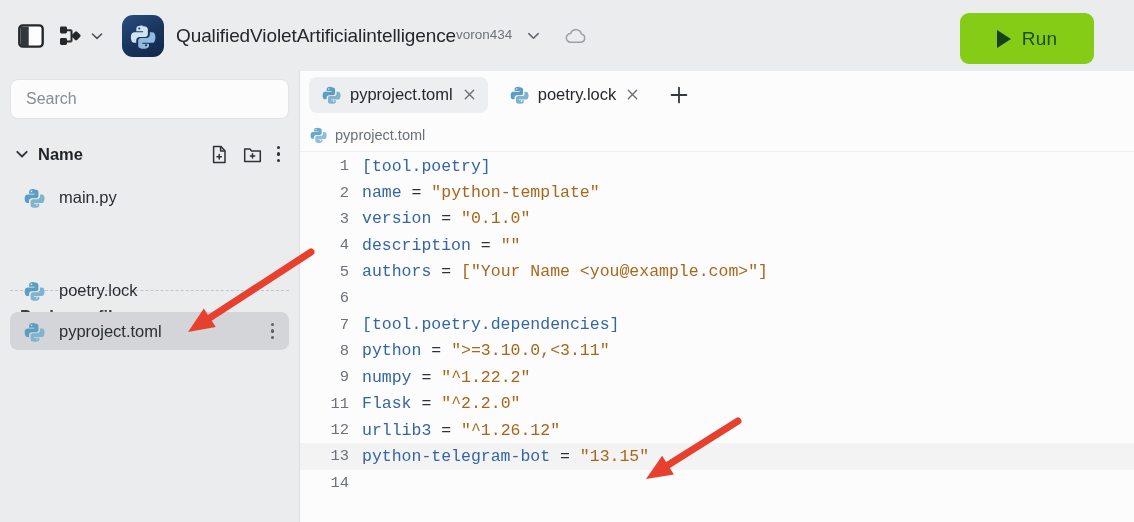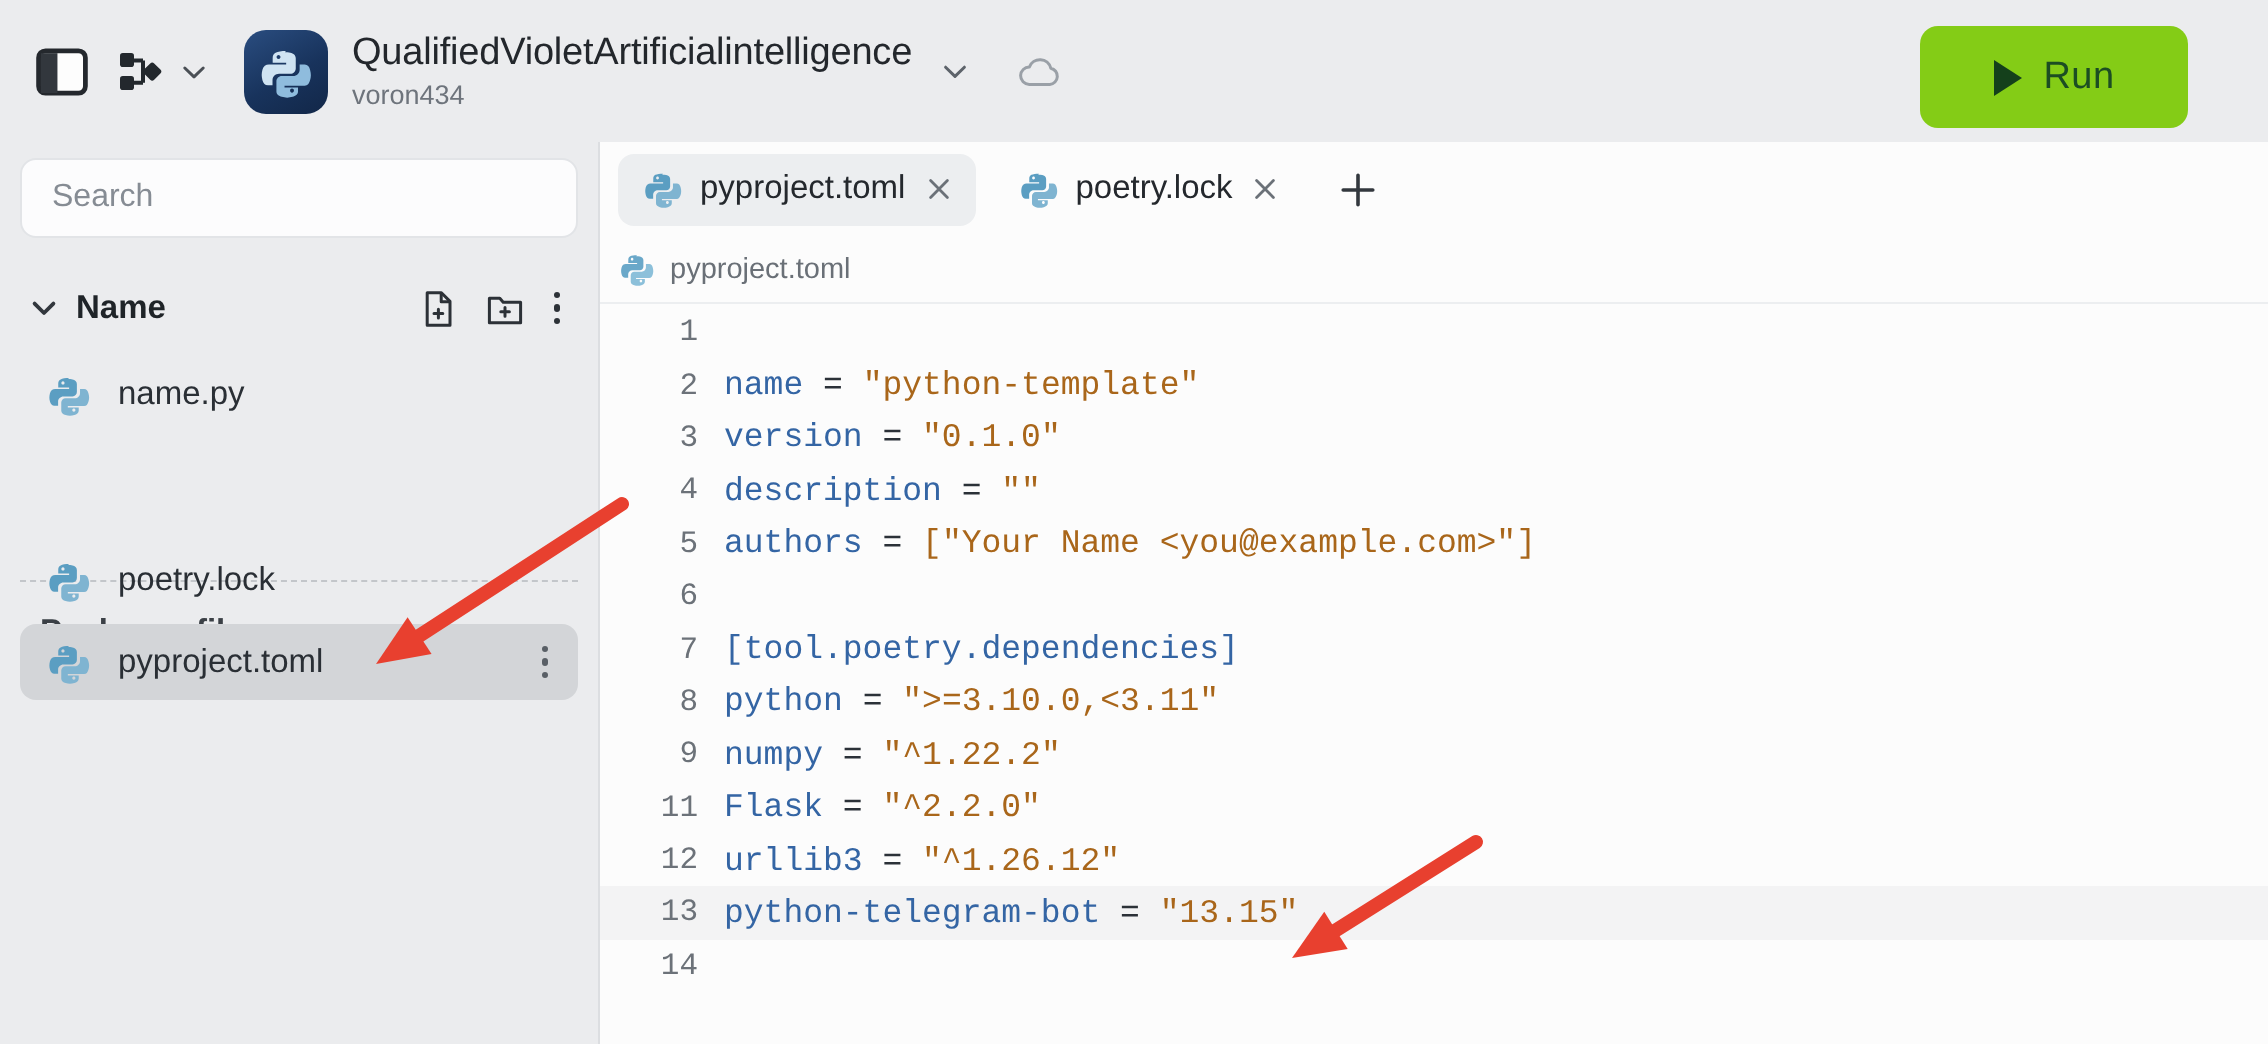--- a/index.html
+++ b/index.html
@@ -24,21 +24,21 @@
   .sidebar-toggle { margin-left: 18px; width: 26px; height: 24px; }
   .layout-btn { margin-left: 16px; width: 22px; height: 22px; }
   .hdr-chev { margin-left: 7px; width: 16px; height: 16px; color: #4a4f55; }
   .proj-logo {
     margin-left: 17px;
     width: 42px; height: 42px; border-radius: 11px;
     background: linear-gradient(150deg, #2a4d80 0%, #18335c 55%, #122748 100%);
     display: flex; align-items: center; justify-content: center;
     flex: none;
   }
-  .proj-text { margin-left: 12px; display: flex; flex-direction: column; justify-content: center; }
+  .proj-text { margin-left: 12px; display: flex; flex-direction: row; justify-content: center; }
   .proj-title {
     font-size: 19px; color: #23272c; line-height: 22px;
     letter-spacing: -0.1px; white-space: nowrap;
   }
   .proj-owner { font-size: 13.5px; color: #6e747c; line-height: 17px; margin-top: 1px; }
   .proj-chev { margin-left: 13px; width: 17px; height: 17px; color: #5d636a; }
   .cloud-icon { margin-left: 22px; width: 24px; height: 24px; color: #9aa0a7; }
   .run-btn {
     position: absolute; right: 40px; top: 13px;
     width: 134px; height: 51px; border-radius: 9px;
@@ -234,21 +234,21 @@
       </div>
     </div>
 
     <div class="file-row" style="top:107px;">
       <span class="py-ico">
         <svg viewBox="0 0 32 32" width="21" height="21">
           <path d="M15.9 3.1c-2.6 0-4.9.3-6.3 1-1.4.7-1.8 1.9-1.8 3.5v2.7h8.3v1.1H5.5c-1.9 0-3.5 1.1-4 3.2-.6 2.4-.6 3.9 0 6.4.5 1.9 1.6 3.2 3.4 3.2h2.8v-3.3c0-2 1.8-3.8 4-3.8h7c1.8 0 3.3-1.5 3.3-3.3V7.6c0-1.8-1.5-3.1-3.3-3.4-1.1-.2-2.2-.3-3.3-.3l.5-.8zm-4.5 2.4c.7 0 1.2.6 1.2 1.3s-.5 1.2-1.2 1.2-1.2-.5-1.2-1.2.5-1.3 1.2-1.3z" fill="#5b9ec2"></path>
           <path d="M24.4 11.4v3.2c0 2.1-1.8 3.9-4 3.9h-7c-1.8 0-3.3 1.5-3.3 3.3v6.2c0 1.8 1.5 2.8 3.3 3.3 2.1.6 4.2.7 6.7 0 1.7-.5 3.3-1.5 3.3-3.3v-2.5h-8.3v-1.1h12.4c1.9 0 2.6-1.3 3.3-3.3.7-2 .7-4 0-6.5-.5-1.9-1.4-3.2-3.3-3.2h-3.1zm-4.7 14.8c.7 0 1.2.5 1.2 1.2s-.5 1.3-1.2 1.3-1.2-.6-1.2-1.3.5-1.2 1.2-1.2z" fill="#7fb4d1"></path>
         </svg>
       </span>
-      <span class="file-name">name.py</span>
+      <span class="file-name">main.py</span>
     </div>
 
     <div class="dashed-sep"></div>
     <div class="pkg-label">Packager files</div>
 
     <div class="file-row" style="top:200px;">
       <span class="py-ico">
         <svg viewBox="0 0 32 32" width="21" height="21">
           <path d="M15.9 3.1c-2.6 0-4.9.3-6.3 1-1.4.7-1.8 1.9-1.8 3.5v2.7h8.3v1.1H5.5c-1.9 0-3.5 1.1-4 3.2-.6 2.4-.6 3.9 0 6.4.5 1.9 1.6 3.2 3.4 3.2h2.8v-3.3c0-2 1.8-3.8 4-3.8h7c1.8 0 3.3-1.5 3.3-3.3V7.6c0-1.8-1.5-3.1-3.3-3.4-1.1-.2-2.2-.3-3.3-.3l.5-.8zm-4.5 2.4c.7 0 1.2.6 1.2 1.3s-.5 1.2-1.2 1.2-1.2-.5-1.2-1.2.5-1.3 1.2-1.3z" fill="#5b9ec2"></path>
           <path d="M24.4 11.4v3.2c0 2.1-1.8 3.9-4 3.9h-7c-1.8 0-3.3 1.5-3.3 3.3v6.2c0 1.8 1.5 2.8 3.3 3.3 2.1.6 4.2.7 6.7 0 1.7-.5 3.3-1.5 3.3-3.3v-2.5h-8.3v-1.1h12.4c1.9 0 2.6-1.3 3.3-3.3.7-2 .7-4 0-6.5-.5-1.9-1.4-3.2-3.3-3.2h-3.1zm-4.7 14.8c.7 0 1.2.5 1.2 1.2s-.5 1.3-1.2 1.3-1.2-.6-1.2-1.3.5-1.2 1.2-1.2z" fill="#7fb4d1"></path>
@@ -323,20 +323,21 @@
           <path d="M15.9 3.1c-2.6 0-4.9.3-6.3 1-1.4.7-1.8 1.9-1.8 3.5v2.7h8.3v1.1H5.5c-1.9 0-3.5 1.1-4 3.2-.6 2.4-.6 3.9 0 6.4.5 1.9 1.6 3.2 3.4 3.2h2.8v-3.3c0-2 1.8-3.8 4-3.8h7c1.8 0 3.3-1.5 3.3-3.3V7.6c0-1.8-1.5-3.1-3.3-3.4-1.1-.2-2.2-.3-3.3-.3l.5-.8zm-4.5 2.4c.7 0 1.2.6 1.2 1.3s-.5 1.2-1.2 1.2-1.2-.5-1.2-1.2.5-1.3 1.2-1.3z" fill="#6aa8c9"></path>
           <path d="M24.4 11.4v3.2c0 2.1-1.8 3.9-4 3.9h-7c-1.8 0-3.3 1.5-3.3 3.3v6.2c0 1.8 1.5 2.8 3.3 3.3 2.1.6 4.2.7 6.7 0 1.7-.5 3.3-1.5 3.3-3.3v-2.5h-8.3v-1.1h12.4c1.9 0 2.6-1.3 3.3-3.3.7-2 .7-4 0-6.5-.5-1.9-1.4-3.2-3.3-3.2h-3.1zm-4.7 14.8c.7 0 1.2.5 1.2 1.2s-.5 1.3-1.2 1.3-1.2-.6-1.2-1.3.5-1.2 1.2-1.2z" fill="#8cc0da"></path>
         </svg>
       </span>
       <span class="bc-text">pyproject.toml</span>
     </div>
 
     <div class="code-area" id="code-area">
         <div class="code-line">
           <span class="ln">1</span>
+          <span class="ctext"><span class="t-sec">[tool.poetry]</span></span>
         </div>
         <div class="code-line">
           <span class="ln">2</span>
           <span class="ctext"><span class="t-key">name</span><span class="t-op"> = </span><span class="t-str">"python-template"</span></span>
         </div>
         <div class="code-line">
           <span class="ln">3</span>
           <span class="ctext"><span class="t-key">version</span><span class="t-op"> = </span><span class="t-str">"0.1.0"</span></span>
         </div>
         <div class="code-line">

